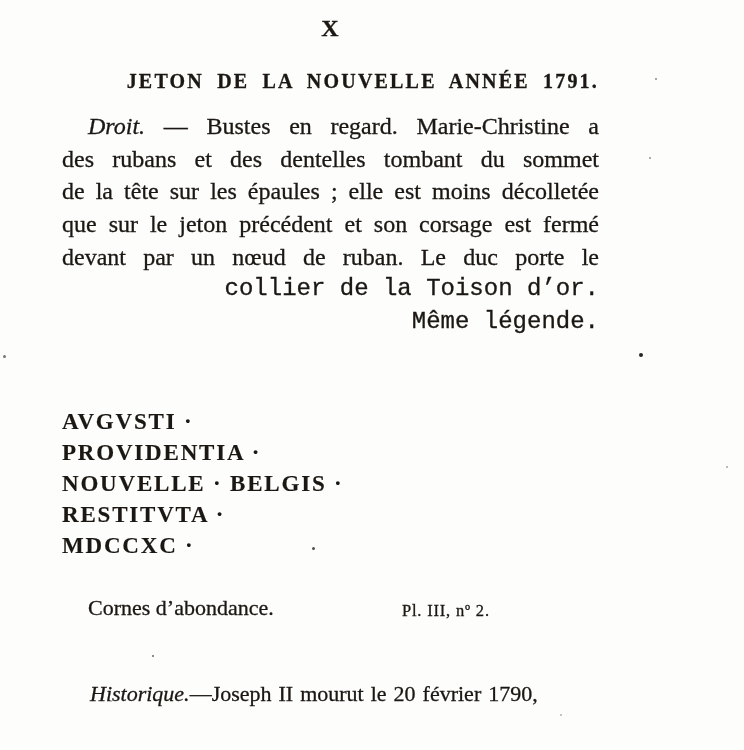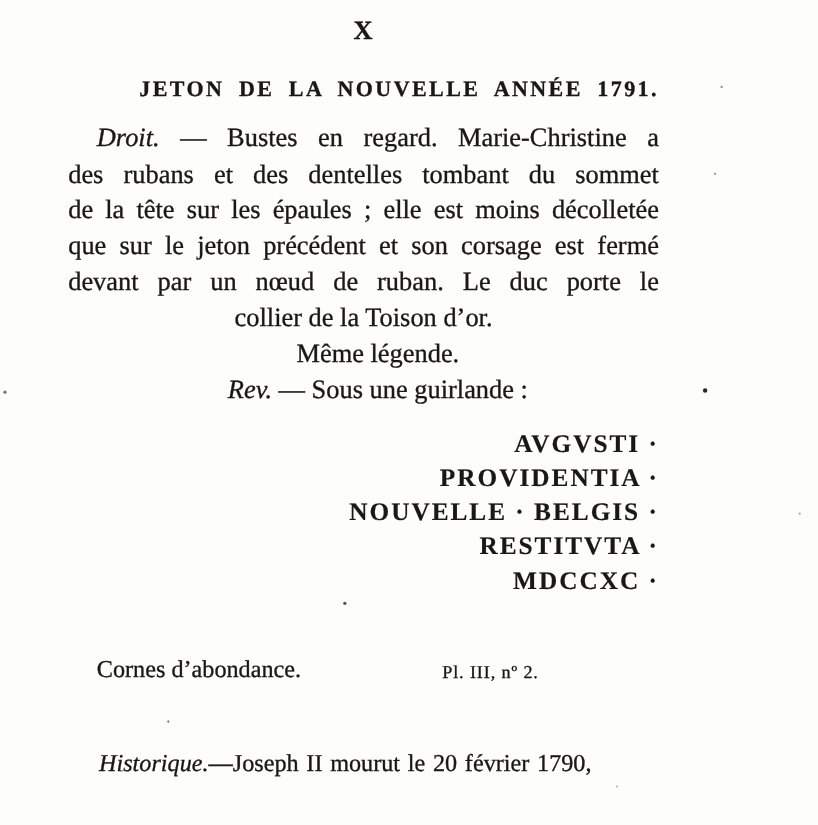--- a/index.html
+++ b/index.html
@@ -55,30 +55,31 @@
     text-align: justify;
     text-align-last: justify;
     height: 32.7px;
     overflow: visible;
   }
   .indent {
     padding-left: 26px;
     box-sizing: border-box;
   }
   .plainline {
-    text-align: center;
+    text-align: right;
     height: 32.7px;
+    font-family: Liberation Mono, monospace;
   }
   .it { font-style: italic; }
   .inscription {
     position: absolute;
-    top: 388px;
+    top: 406px;
     left: 62px;
     width: 537px;
-    text-align: right;
+    text-align: left;
     font-size: 23px;
     line-height: 31px;
     letter-spacing: 1.8px;
     font-weight: bold;
     -webkit-text-stroke: 0.15px currentColor;
   }
   .cornes {
     position: absolute;
     top: 595px;
     left: 88px;
@@ -117,21 +118,20 @@
   <div class="heading ink">JETON DE LA NOUVELLE ANNÉE 1791.</div>
 
   <div class="bodyblock ink">
     <div class="jline indent"><span class="it">Droit.</span> <span>— Bustes en regard. Marie-Christine a</span></div>
     <div class="jline">des rubans et des dentelles tombant du sommet</div>
     <div class="jline">de la tête sur les épaules ; elle est moins décolletée</div>
     <div class="jline">que sur le jeton précédent et son corsage est fermé</div>
     <div class="jline">devant par un nœud de ruban. Le duc porte le</div>
     <div class="plainline">collier de la Toison d’or.</div>
     <div class="plainline indent">Même légende.</div>
-    <div class="plainline indent"><span class="it">Rev.</span> <span>— Sous une guirlande :</span></div>
   </div>
 
   <div class="inscription">
     <div>AVGVSTI ·</div>
     <div>PROVIDENTIA ·</div>
     <div>NOUVELLE · BELGIS ·</div>
     <div>RESTITVTA ·</div>
     <div>MDCCXC ·</div>
   </div>
 

